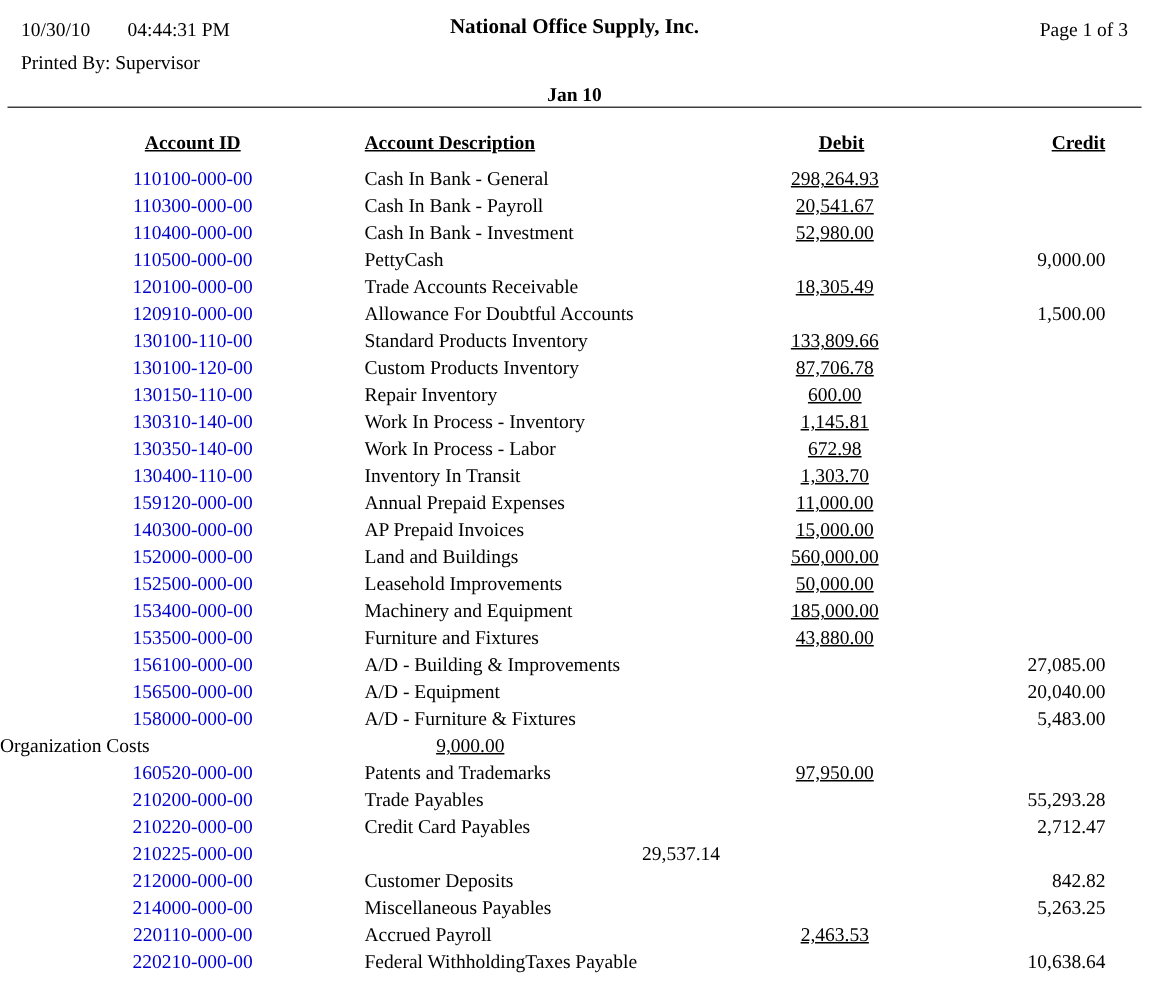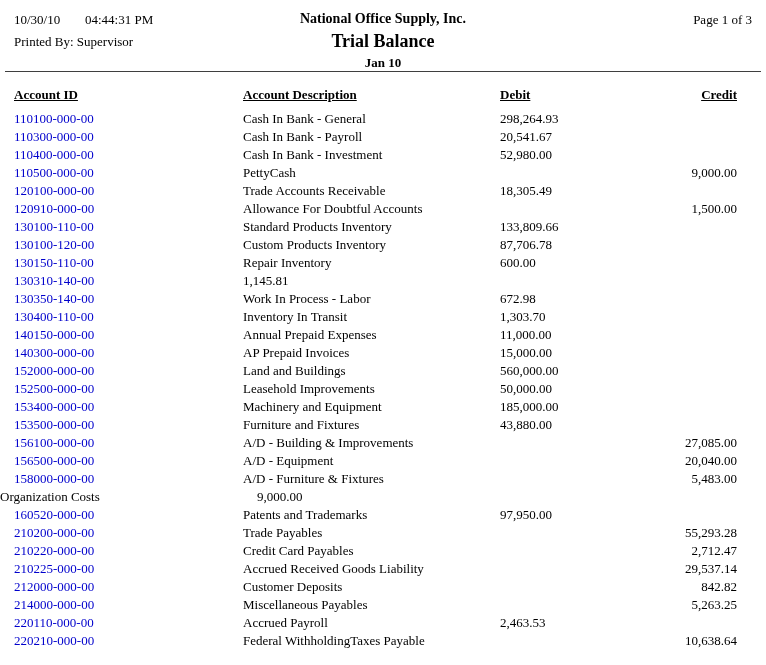--- a/index.html
+++ b/index.html
@@ -39,39 +39,38 @@
   .thead {
     display: flex; padding-top: 15px; padding-bottom: 7px;
     font-size: 13px; white-space: nowrap;
   }
   .hdr { font-weight: bold; text-decoration: underline; }
   .row {
     display: flex; height: 18px; line-height: 18px;
     font-size: 13px; white-space: nowrap;
   }
   .c  { box-sizing: border-box; overflow: hidden; }
-  .c1 { width: 243px; padding-left: 14px; }
+  .c1 { width: 243px; padding-left: 14px; text-align: center; }
   .c2 { width: 257px; }
-  .c3 { width: 122px; text-align: left; }
+  .c3 { width: 122px; text-align: center; text-decoration: underline; }
   .c4 { width: 115px; text-align: right; }
   .row .c3 { padding-right: 9px; }
   .acct { color: var(--acct-color); cursor: pointer; }
 </style>
 </head>
 <body style="--acct-color: #0000CC;">
 
 <div class="report">
 
   <div class="report-header">
     <span class="meta date">10/30/10</span>
     <span class="meta time">04:44:31 PM</span>
     <div class="company">National Office Supply, Inc.</div>
     <div class="page">Page 1 of 3</div>
     <div class="printedby">Printed By: Supervisor</div>
-    <div class="title">Trial Balance</div>
     <div class="period">Jan 10</div>
   </div>
 
   <div class="rule"></div>
 
   <div class="thead">
     <div class="c c1">
       <span class="hdr">Account ID</span>
     </div>
     <div class="c c2">
@@ -218,20 +217,23 @@
     </div>
     <div class="c c4">
       <span></span>
     </div>
   </div>
 
   <div class="row">
     <div class="c c1">
       <span class="acct">130310-140-00</span>
     </div>
+    <div class="c c2">
+      <span>Work In Process - Inventory</span>
+    </div>
     <div class="c c3">
       <span>1,145.81</span>
     </div>
     <div class="c c4">
       <span></span>
     </div>
   </div>
 
   <div class="row">
     <div class="c c1">
@@ -258,21 +260,21 @@
     <div class="c c3">
       <span>1,303.70</span>
     </div>
     <div class="c c4">
       <span></span>
     </div>
   </div>
 
   <div class="row">
     <div class="c c1">
-      <span class="acct">140150-000-00</span>
+      <span class="acct">159120-000-00</span>
     </div>
     <div class="c c2">
       <span>Annual Prepaid Expenses</span>
     </div>
     <div class="c c3">
       <span>11,000.00</span>
     </div>
     <div class="c c4">
       <span></span>
     </div>
@@ -453,23 +455,20 @@
     </div>
     <div class="c c4">
       <span>2,712.47</span>
     </div>
   </div>
 
   <div class="row">
     <div class="c c1">
       <span class="acct">210225-000-00</span>
     </div>
-    <div class="c c2">
-      <span>Accrued Received Goods Liability</span>
-    </div>
     <div class="c c3">
       <span></span>
     </div>
     <div class="c c4">
       <span>29,537.14</span>
     </div>
   </div>
 
   <div class="row">
     <div class="c c1">

